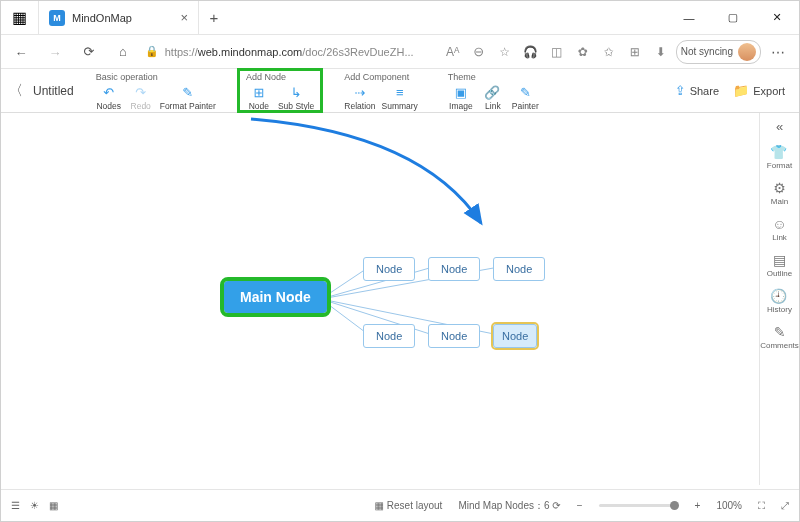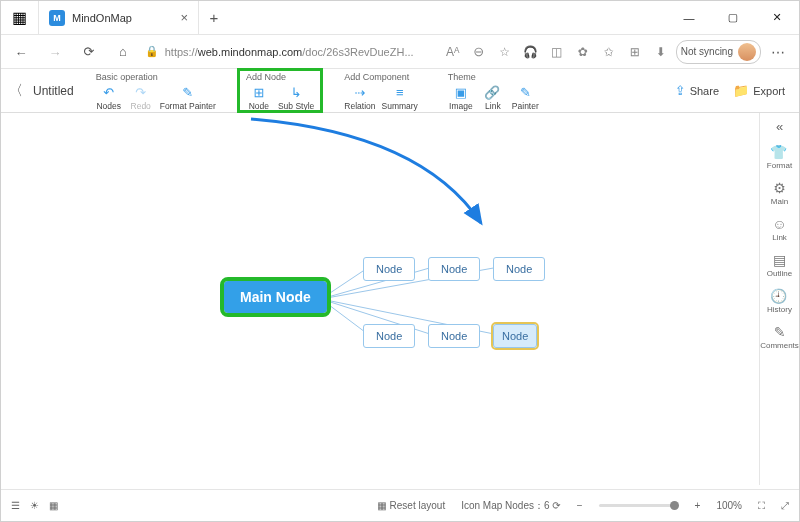--- a/index.html
+++ b/index.html
@@ -232,21 +232,21 @@
 </div>
 
 <div class="statusbar">
   <div class="sb-left">
     <span>☰</span>
     <span>☀</span>
     <span>▦</span>
   </div>
   <div class="sb-right">
     <span>▦ <span>Reset layout</span></span>
-    <span><span>Icon Map Nodes</span>：<span>6</span> ⟳</span>
+    <span><span>Mind Map Nodes</span>：<span>6</span> ⟳</span>
     <span>−</span>
     <div class="zoom-track">
         <div class="zoom-thumb"></div>
       </div>
     <span>+</span>
     <span>100%</span>
     <span>⛶</span>
     <span>⤢</span>
   </div>
 </div>

